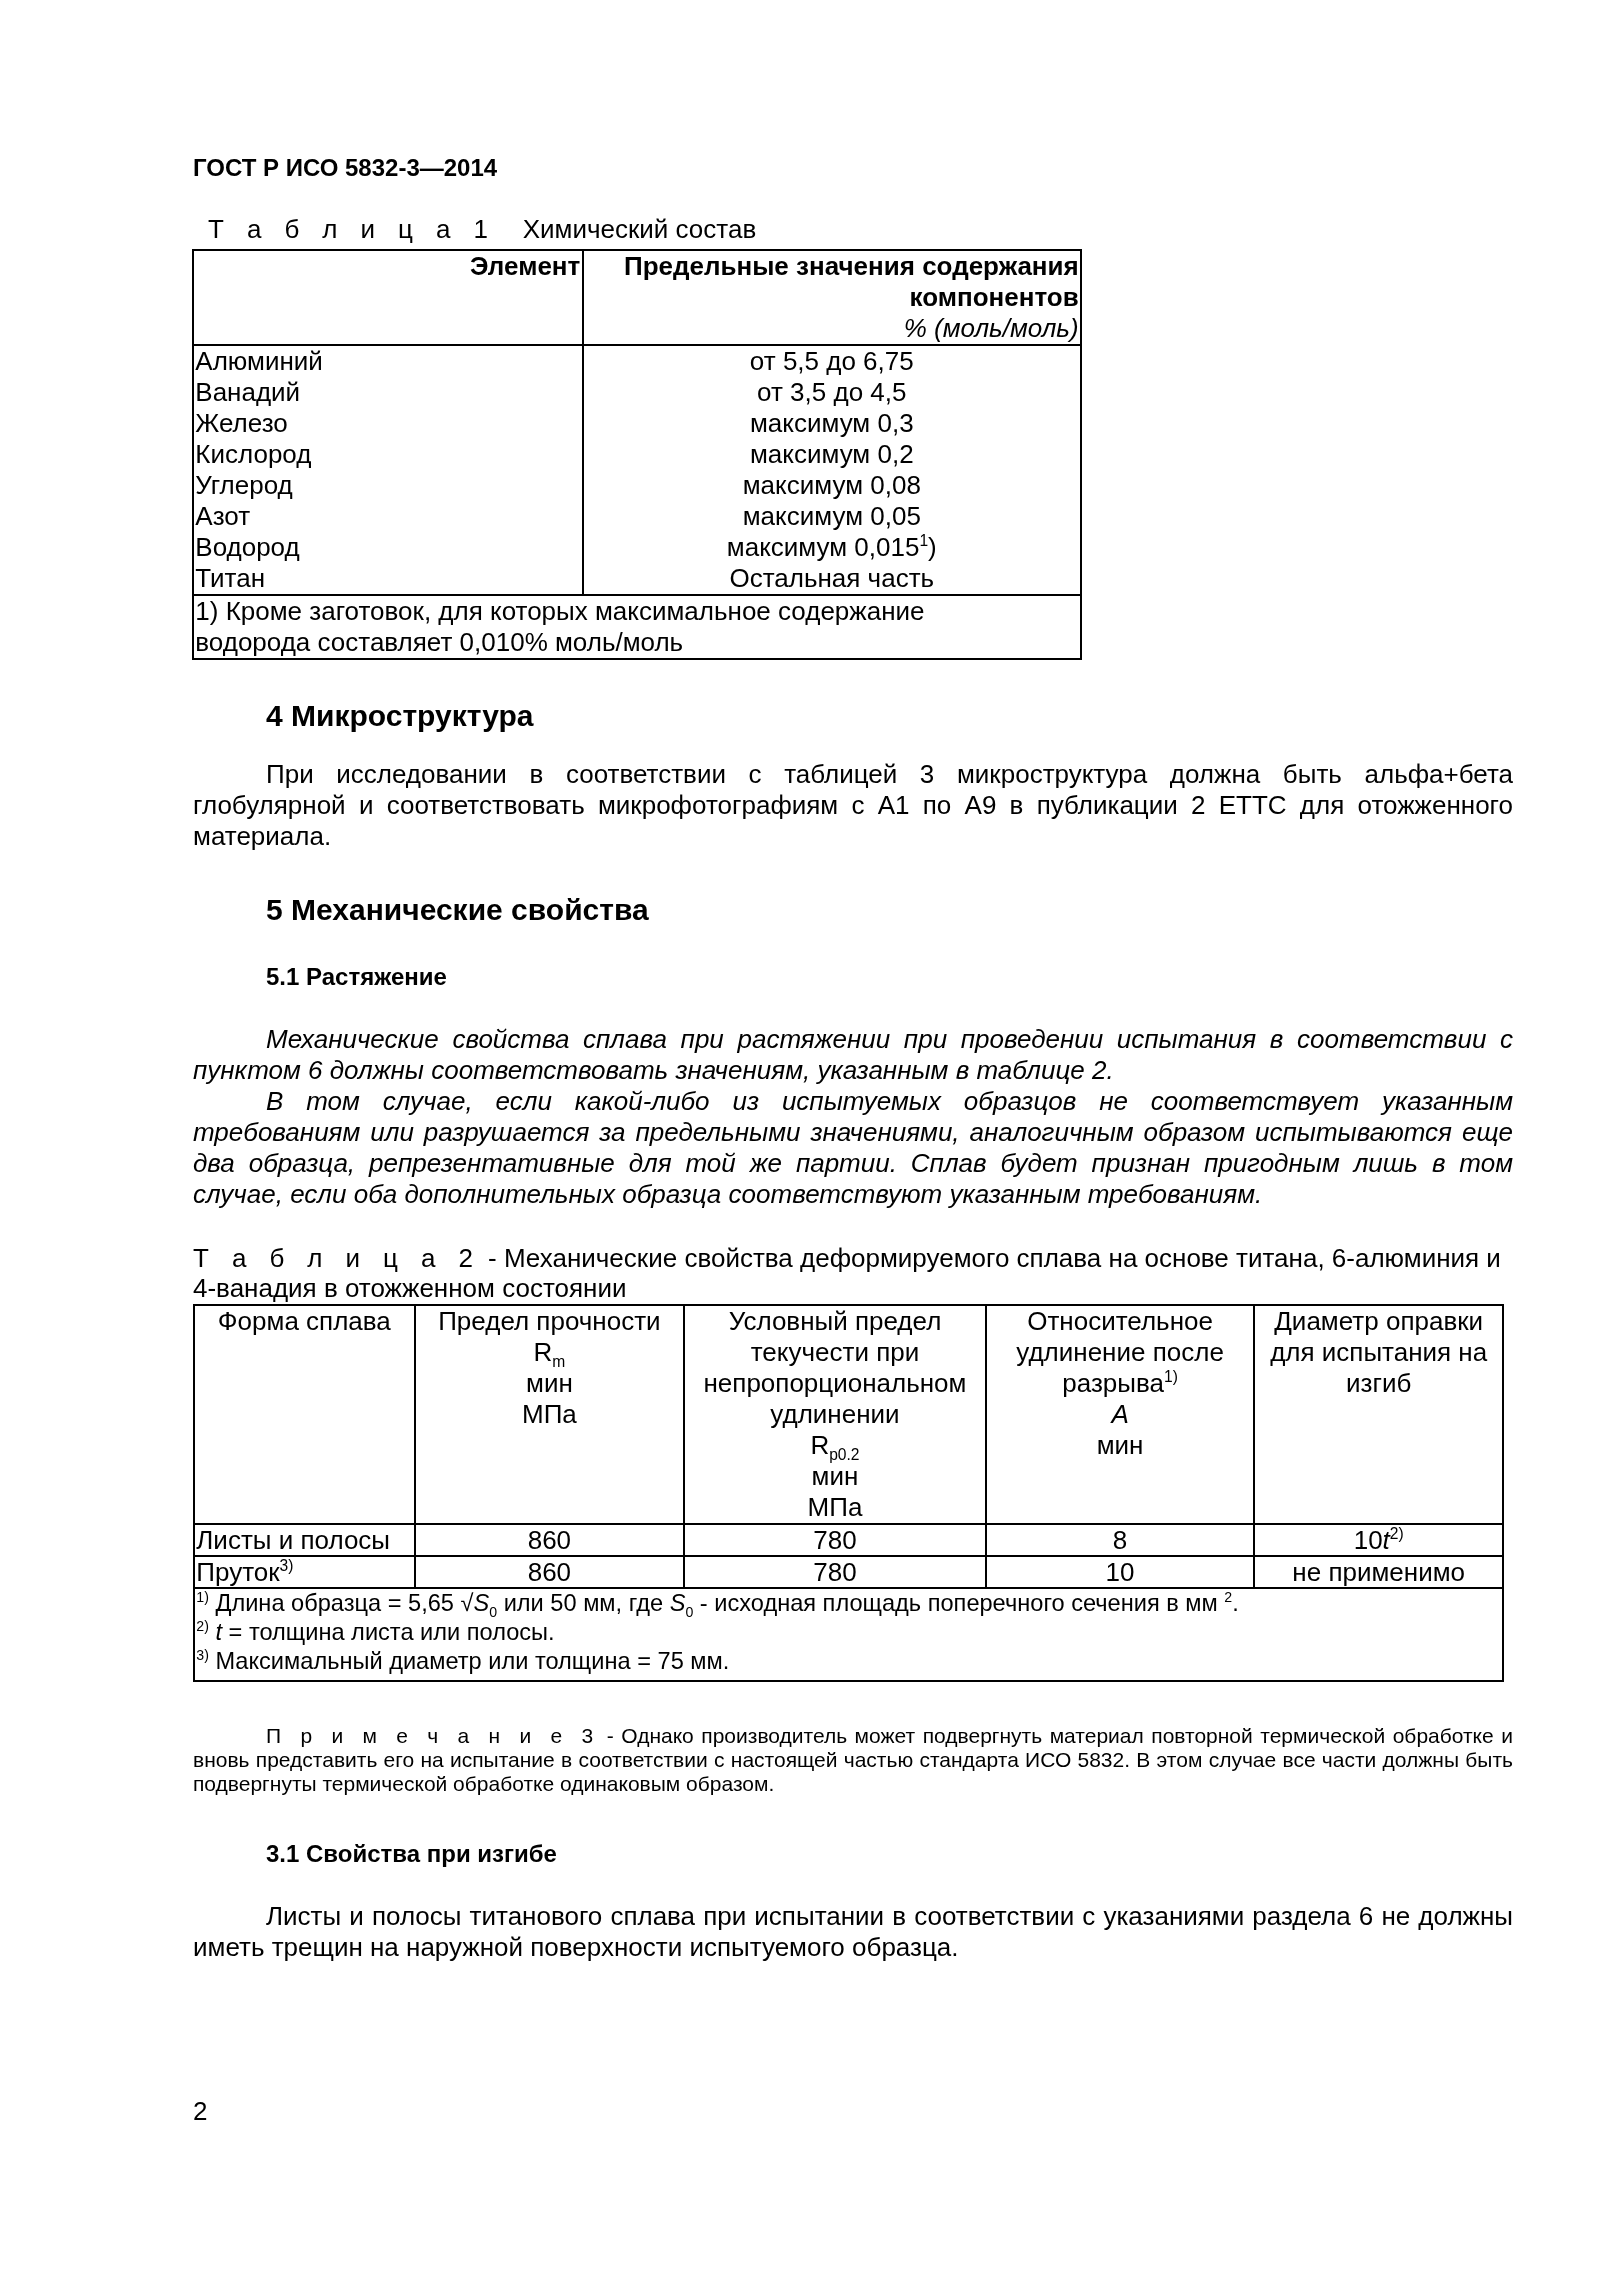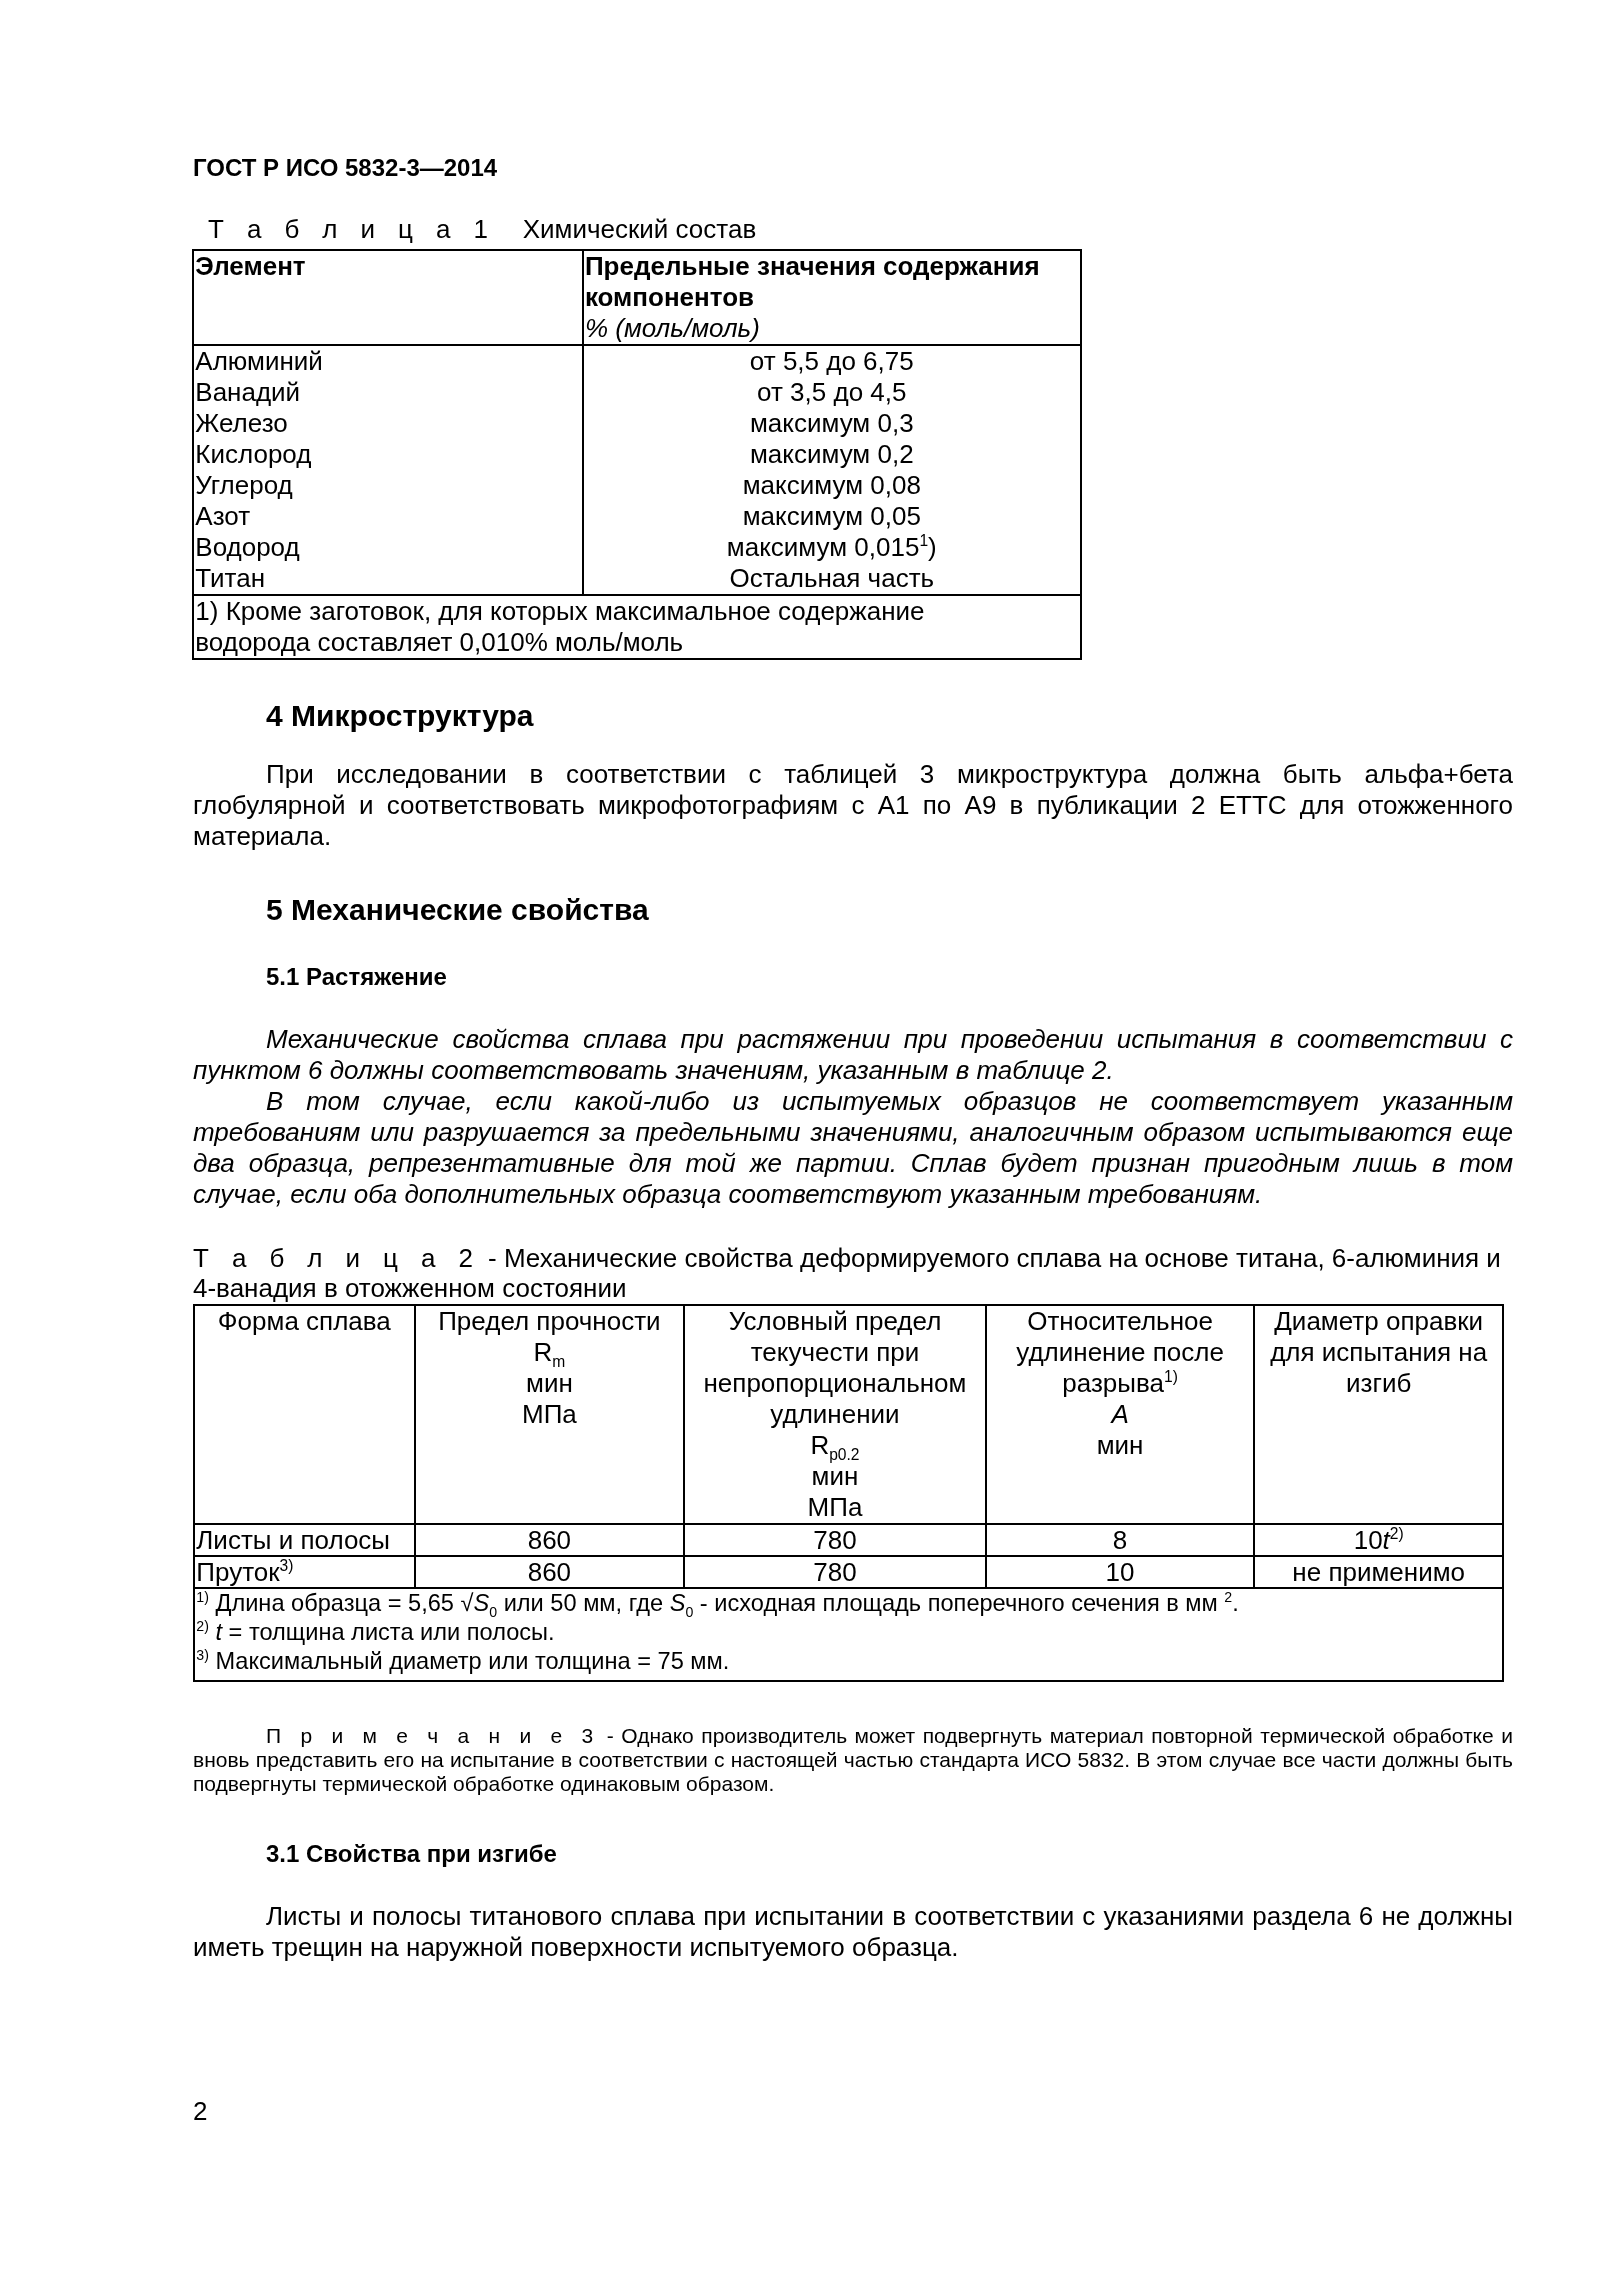--- a/index.html
+++ b/index.html
@@ -9,21 +9,21 @@
     }
     .abs { position: absolute; }
     .doc-code { left: 193px; top: 154px; font-size: 24px; font-weight: bold; }
     .tcap { font-size: 26px; white-space: nowrap; }
     .spaced { letter-spacing: 7.9px; }
     table { border-collapse: collapse; position: absolute; }
     td, th { border: 2px solid #000; padding: 0 1.3px; vertical-align: top; font-size: 26px; line-height: 31px; }
     th { font-weight: normal; }
 
     #t1 { left: 192px; top: 249px; width: 890px; }
-    #t1 th { font-weight: bold; text-align: left; line-height: 31px; }
+    #t1 th { font-weight: bold; text-align: right; line-height: 31px; }
     #t1 .c1 { width: 385px; }
     #t1 td.val { text-align: center; }
     #t1 tbody.body td { border-top: none; border-bottom: none; padding-top: 0; }
     #t1 tbody.body tr:first-child td { border-top: 2.6px solid #000; }
     #t1 tbody.body tr:last-child td { border-bottom: 2.6px solid #000; }
     #t1 .foot td { line-height: 31px; }
     #t1 .hdr-unit { font-weight: normal; font-style: italic; }
 
     .h1 { font-size: 30px; font-weight: bold; }
     .h2 { font-size: 24px; font-weight: bold; }

